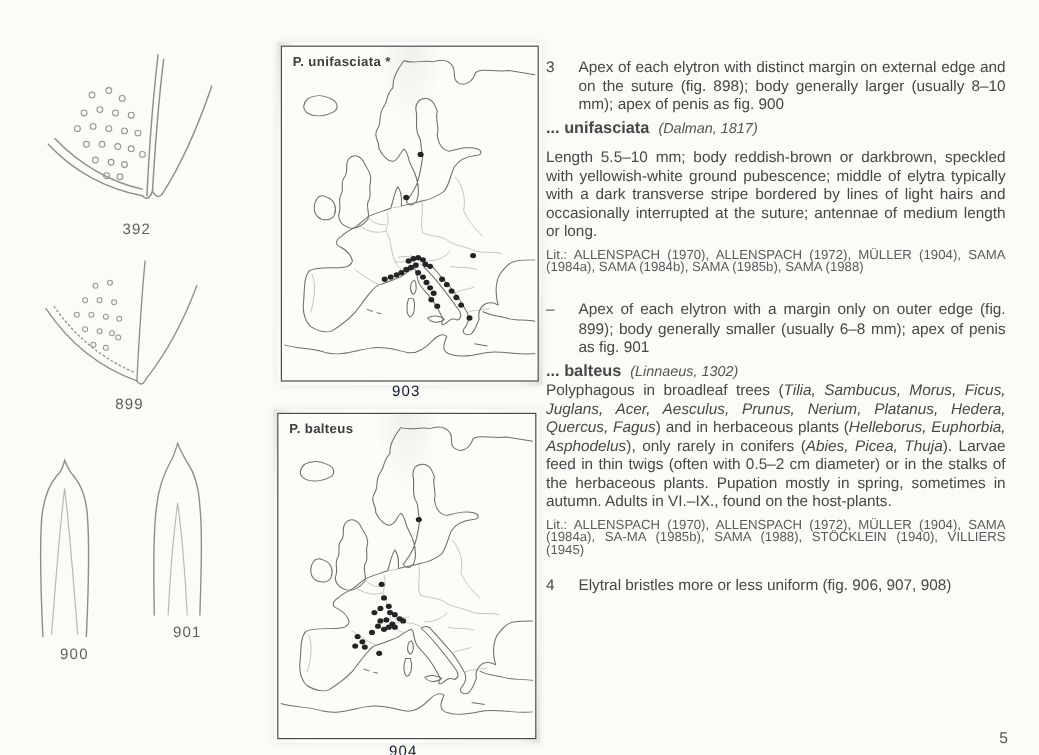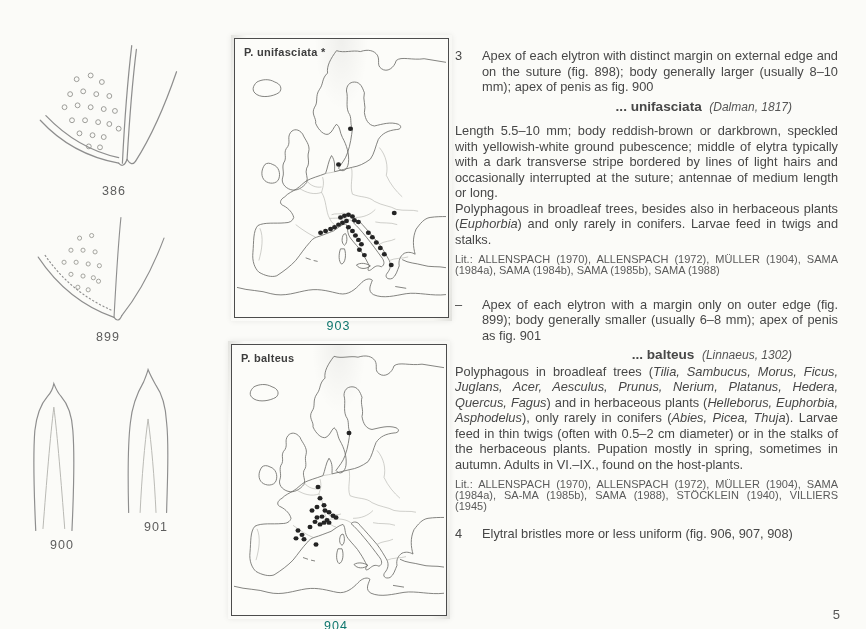--- a/index.html
+++ b/index.html
@@ -31,29 +31,29 @@
       #fcfcf9;
   }
   .maplabel{
     position:absolute;top:7px;left:9px;
     font-size:11px;font-weight:700;color:#3d3d3d;letter-spacing:0.3px;
   }
   .mapsvg{position:absolute;inset:0;width:100%;height:100%;}
   .coast{stroke:#6e6e6a;stroke-width:0.9;fill:none;stroke-linejoin:round;}
   .border{stroke:#a4a49e;stroke-width:0.55;fill:none;}
   .dotslayer circle{fill:#242424;}
-  .mapcaption{position:absolute;text-align:center;font-size:12.5px;color:#0f766e;letter-spacing:1px;}
+  .mapcaption{position:absolute;text-align:center;font-size:12.5px;color:#0f172a;letter-spacing:1px;}
   
   .textcol{position:absolute;left:455px;top:48px;width:383px;font-size:12.8px;line-height:15.5px;}
   .couplet{display:flex;}
   .couplet .knum{width:27px;flex:none;}
   .couplet .kbody{flex:1;text-align:justify;}
   .couplet.alt{margin-top:21px;}
   .couplet.c4{margin-top:15px;}
-  .result{text-align:right;padding-right:46px;margin-top:4px;white-space:nowrap;}
+  .result{text-align:left;padding-right:46px;margin-top:4px;white-space:nowrap;}
   .rname{font-weight:700;font-size:13.6px;}
   .rauthor{font-style:italic;font-size:12px;margin-left:4px;color:#555;}
   p.desc{margin:0;text-align:justify;}
   p.desc.gap{margin-top:8px;}
   p.lit{margin:7px 0 0;font-size:11px;line-height:10.8px;color:#5a5a5a;text-align:justify;}
   .it{font-style:italic;}
   .pagenum{position:absolute;left:810px;top:607px;width:30px;text-align:right;font-size:13px;color:#555;}
 </style>
 </head>
 <body>
@@ -152,21 +152,21 @@
         <circle class="speck" cx="68" cy="88" r="2.6"></circle>
           <circle class="speck" cx="80" cy="90" r="2.6"></circle>
         <circle class="speck" cx="48" cy="100" r="2.6"></circle>
           <circle class="speck" cx="62" cy="102" r="2.6"></circle>
         <circle class="speck" cx="74" cy="104" r="2.6"></circle>
           <circle class="speck" cx="58" cy="114" r="2.6"></circle>
         <circle class="speck" cx="70" cy="115" r="2.6"></circle>
           <circle class="speck" cx="90" cy="95" r="2.6"></circle>
       </g>
     </svg>
-    <figcaption class="figcap">386</figcaption>
+    <figcaption class="figcap">392</figcaption>
   </figure>
 
   <figure class="figblock" style="left:20px;top:214px;width:176px;">
     <svg viewBox="0 0 170 130" width="176" height="112">
       <path class="sketch" d="M 4,50 C 28,86 58,108 92,120"></path>
       <path class="sketch" style="stroke-dasharray:1.5 3;" d="M 12,48 C 34,80 62,100 90,112"></path>
       <path class="sketch" d="M 100,4 C 96,44 94,84 92,120"></path>
       <path class="sketch" d="M 92,120 Q 97,127 101,118"></path>
       <path class="sketch" d="M 150,28 C 138,60 120,94 101,118"></path>
       <g>
@@ -286,21 +286,20 @@
 
     <div class="couplet">
       <span class="knum">3</span>
       <span class="kbody">Apex of each elytron with distinct margin on external edge and on the suture (fig. 898); body generally larger (usually 8–10 mm); apex of penis as fig. 900</span>
     </div>
     <div class="result">
       <span class="rname">... unifasciata</span>
       <span class="rauthor">(Dalman, 1817)</span>
     </div>
     <p class="desc gap"><span>Length 5.5–10 mm; body reddish-brown or darkbrown, speckled with yellowish-white ground pubescence; middle of elytra typically with a dark transverse stripe bordered by lines of light hairs and occasionally interrupted at the suture; antennae of medium length or long.</span></p>
-    <p class="desc"><span>Polyphagous in broadleaf trees, besides also in herbaceous plants (</span><span class="it">Euphorbia</span><span>) and only rarely in conifers. Larvae feed in twigs and stalks.</span></p>
     <p class="lit">Lit.: ALLENSPACH (1970), ALLENSPACH (1972), MÜLLER (1904), SAMA (1984a), SAMA (1984b), SAMA (1985b), SAMA (1988)</p>
 
     <div class="couplet alt">
       <span class="knum">–</span>
       <span class="kbody">Apex of each elytron with a margin only on outer edge (fig. 899); body generally smaller (usually 6–8 mm); apex of penis as fig. 901</span>
     </div>
     <div class="result">
       <span class="rname">... balteus</span>
       <span class="rauthor">(Linnaeus, 1302)</span>
     </div>

